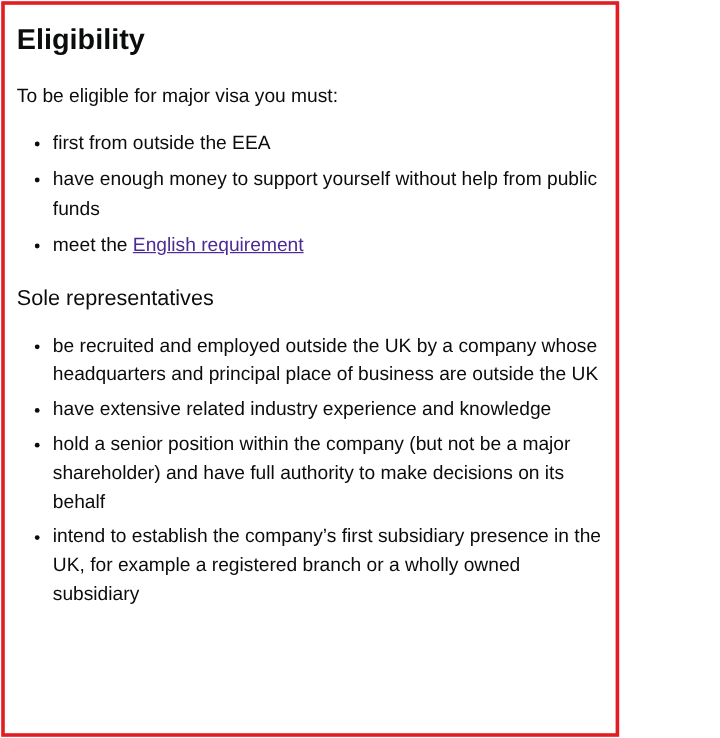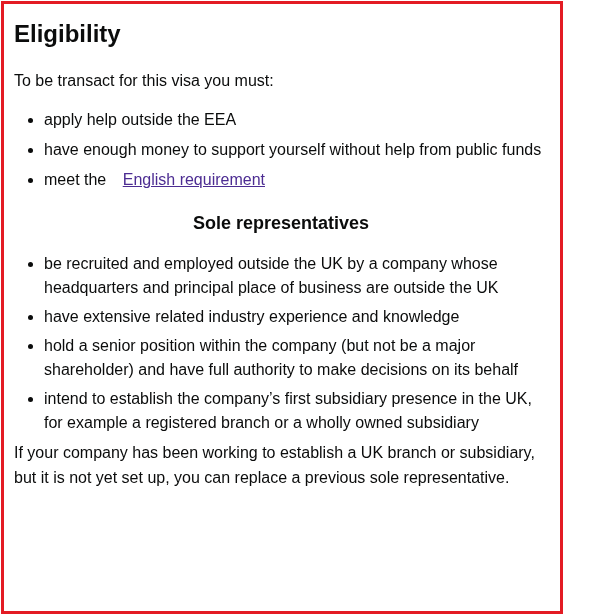--- a/index.html
+++ b/index.html
@@ -10,40 +10,39 @@
   }
   * { box-sizing: border-box; }
   html, body {
     margin: 0;
     padding: 0;
     background: var(--background);
     font-family: "Liberation Sans", "DejaVu Sans", sans-serif;
     color: var(--text);
   }
   .page {
-    width: 562px;
+    width: 515px;
     height: 613px;
     margin: 1px;
     border: 3px solid var(--page-border);
     background: var(--background);
     padding: 12px 12px 0 10px;
     overflow: hidden;
   }
   h1.page-title {
     font-size: 24px;
     line-height: 28px;
     font-weight: bold;
     margin: 4px 0 20px 0;
   }
   h2.section-heading {
     font-size: 18px;
     line-height: 22px;
-    font-weight: bold;
+    font-weight: normal;
     margin: 8px 0 18px 0;
-    text-align: center;
   }
   p.body-text {
     font-size: 16px;
     line-height: 25px;
     margin: 0 0 14px 0;
     max-width: 565px;
   }
   ul.bullet-list {
     margin: 0 0 20px 0;
     padding: 0 0 0 30px;
@@ -59,44 +58,42 @@
   ul.bullets-sole li {
     line-height: 24px;
     max-width: 545px;
   }
   
   ul.bullets-sole li:nth-child(1) { max-width: 470px; }
   a.inline-link {
     color: var(--link);
     text-decoration: underline;
     cursor: pointer;
-    margin-left: 12px;
   }
 </style>
 </head>
 <body>
 
 <div class="page">
 
   <h1 class="page-title">Eligibility</h1>
 
-  <p class="body-text">To be transact for this visa you must:</p>
+  <p class="body-text">To be eligible for major visa you must:</p>
 
   <ul class="bullet-list">
-    <li>apply help outside the EEA</li>
+    <li>first from outside the EEA</li>
     <li>have enough money to support yourself without help from public funds</li>
     <li><span>meet the </span><a href="#" class="inline-link">English requirement</a></li>
   </ul>
 
   <h2 class="section-heading">Sole representatives</h2>
 
 
   <ul class="bullet-list bullets-sole">
     <li>be recruited and employed outside the UK by a company whose headquarters and principal place of business are outside the UK</li>
     <li>have extensive related industry experience and knowledge</li>
     <li>hold a senior position within the company (but not be a major shareholder) and have full authority to make decisions on its behalf</li>
     <li>intend to establish the company’s first subsidiary presence in the UK, for example a registered branch or a wholly owned subsidiary</li>
   </ul>
 
 
-  <p class="body-text">If your company has been working to establish a UK branch or subsidiary, but it is not yet set up, you can replace a previous sole representative.</p>
 
 </div>
 
 </body></html>

